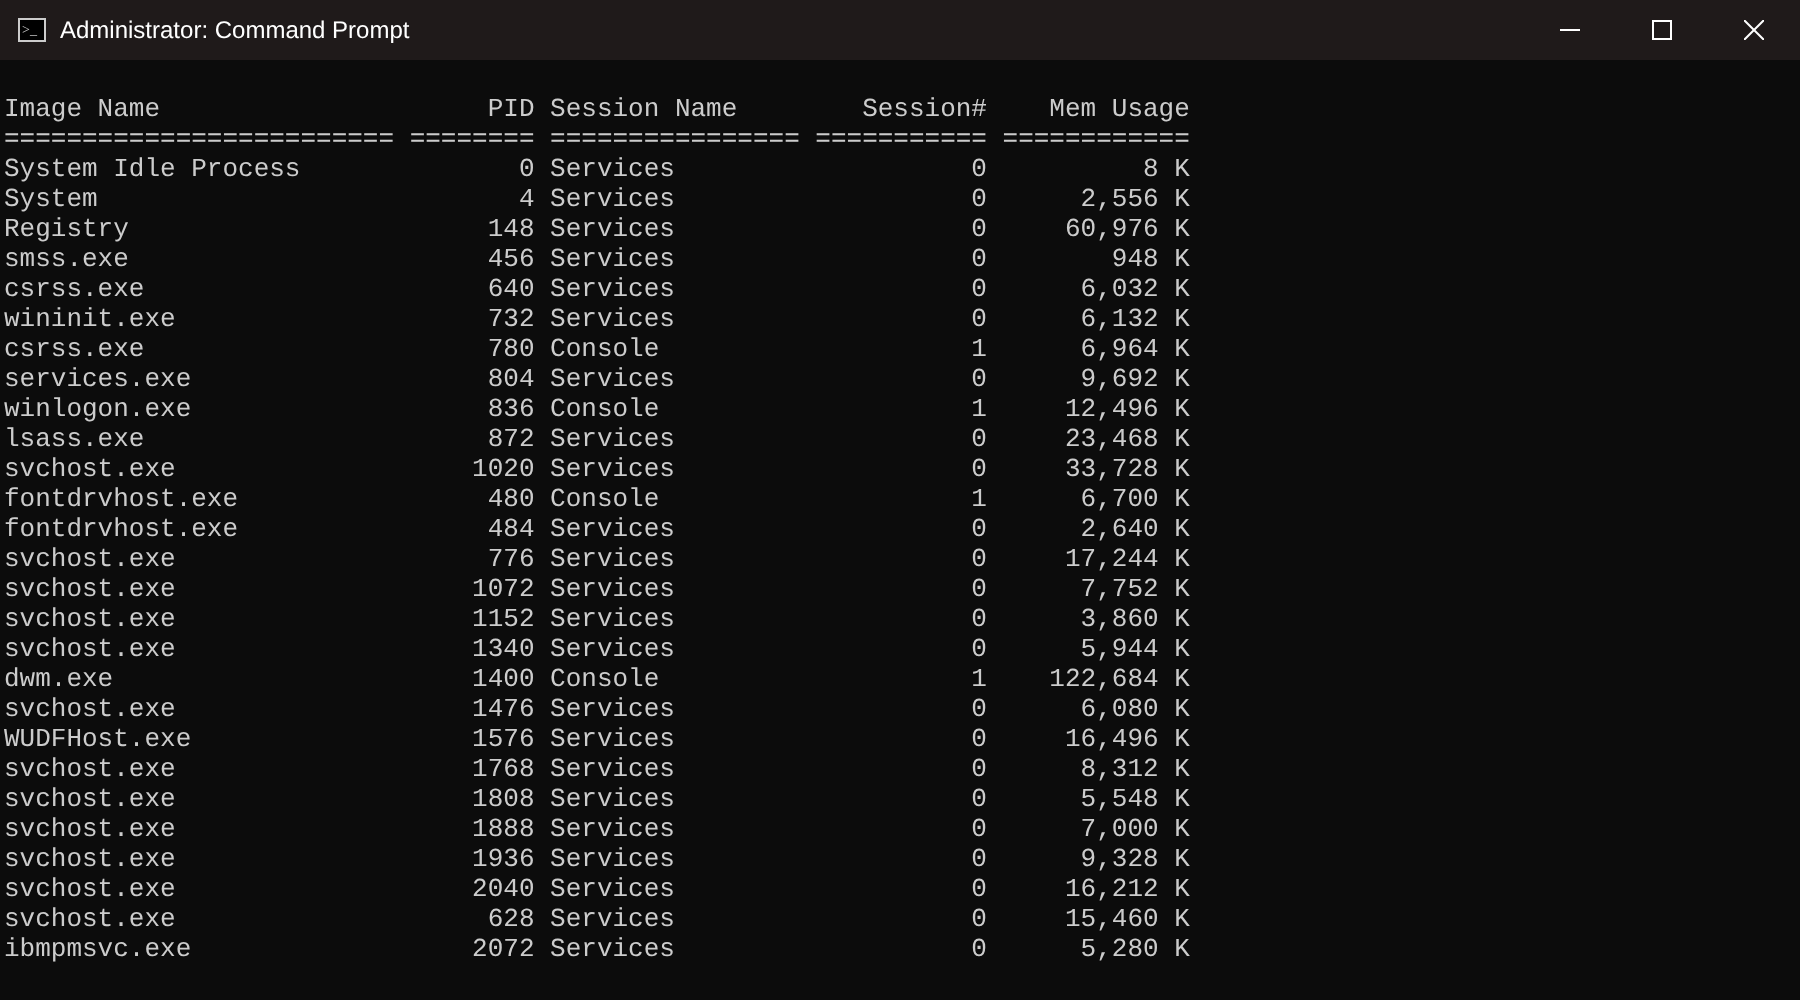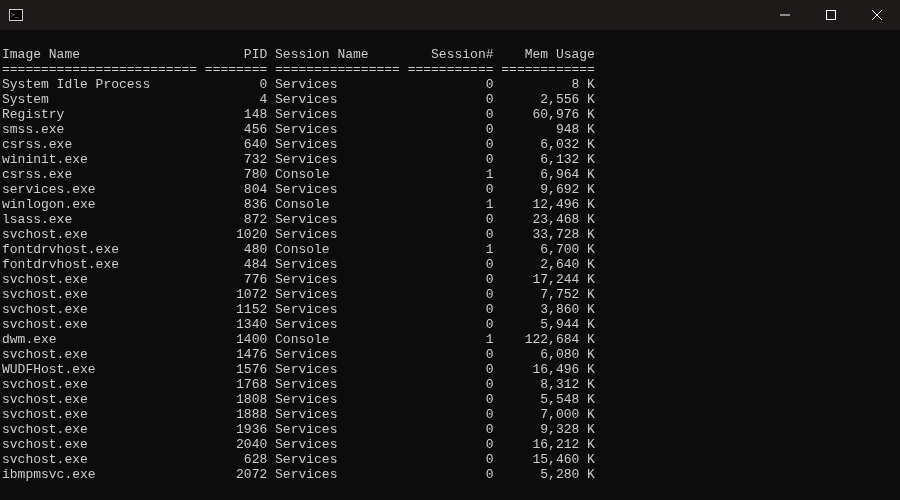--- a/index.html
+++ b/index.html
@@ -72,20 +72,21 @@
 
 <div class="window">
 
   <div class="titlebar">
     <span class="icon">
       <svg width="14" height="12" viewBox="0 0 14 12">
         <rect x="0.5" y="0.5" width="13" height="11" stroke="#cccccc" fill="#000000" stroke-width="1"></rect>
         <text x="2" y="8" font-size="7" fill="#cccccc" font-family="Consolas">&gt;_</text>
       </svg>
     </span>
+    <span class="title">Administrator: Command Prompt</span>
     <span class="spacer"></span>
     <div class="btn">
       <svg width="10" height="10" viewBox="0 0 10 10">
           <line x1="0" y1="5" x2="10" y2="5" stroke-width="1"></line>
         </svg>
     </div>
     <div class="btn">
       <svg width="10" height="10" viewBox="0 0 10 10">
           <rect x="0.5" y="0.5" width="9" height="9" stroke-width="1"></rect>
         </svg>

